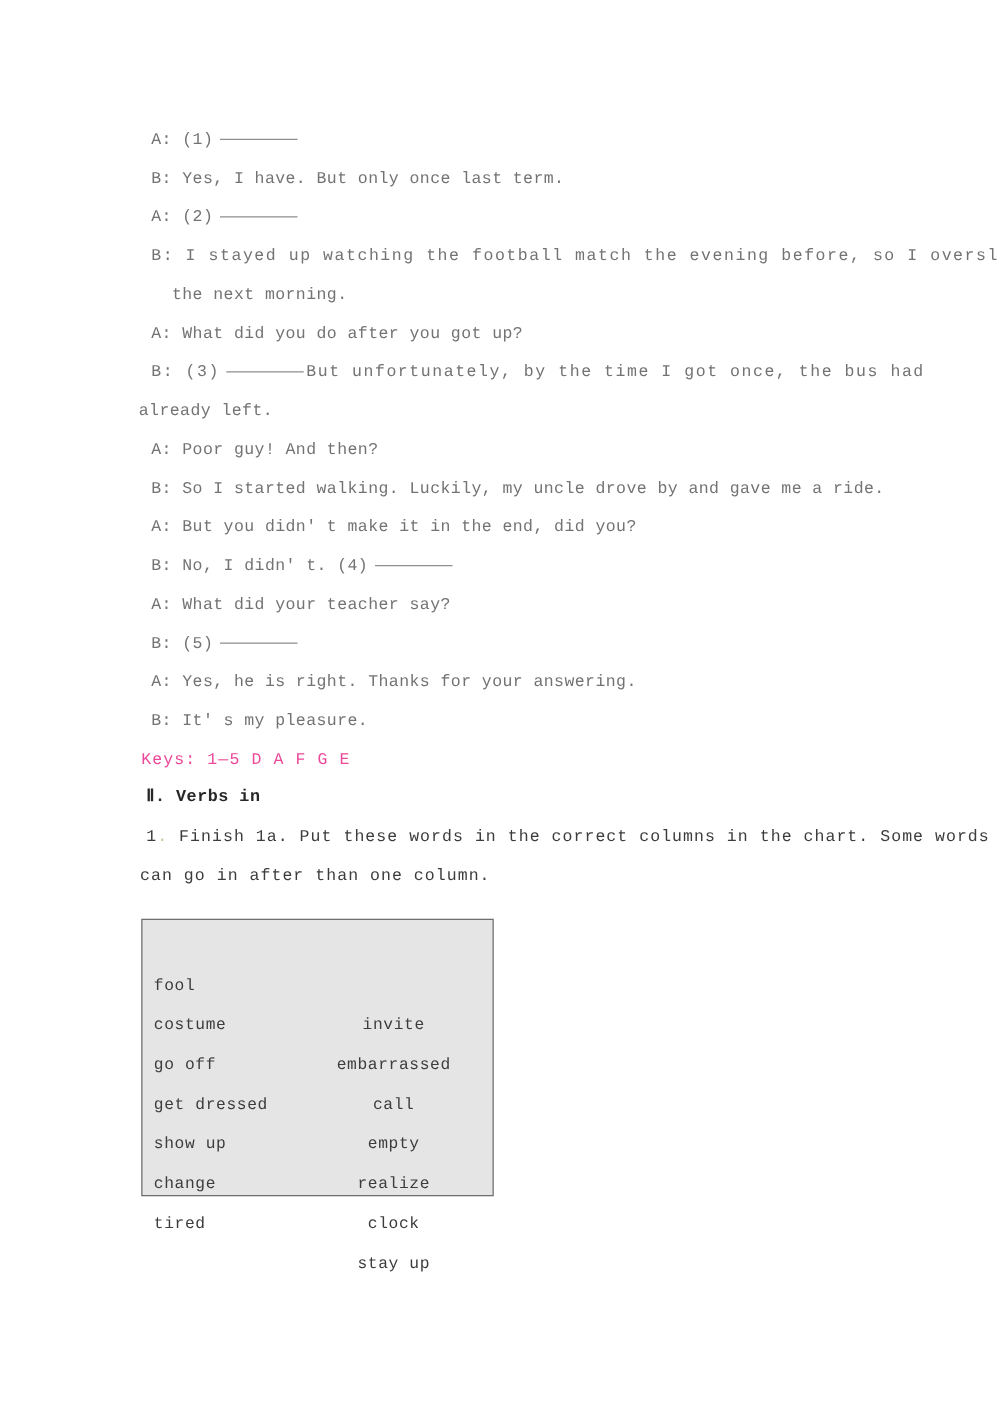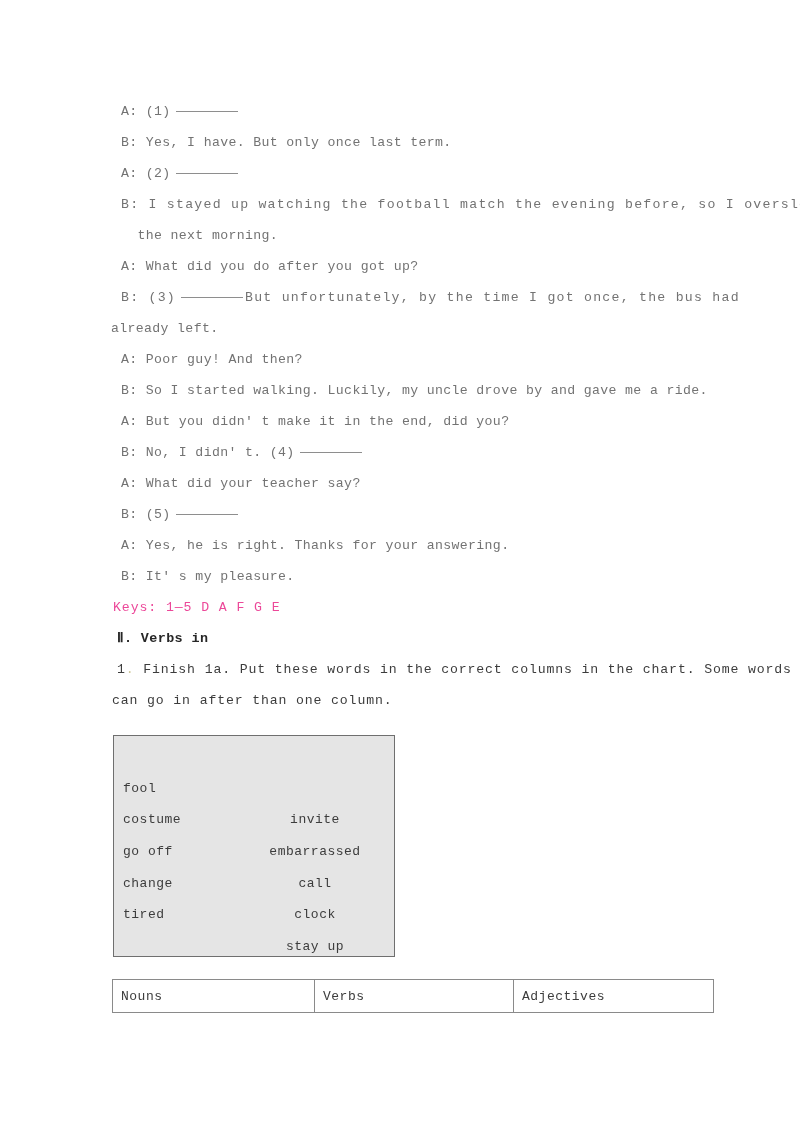--- a/index.html
+++ b/index.html
@@ -218,32 +218,31 @@
     </div>
     <div class="word-row">
       <span class="wb-left">costume</span>
       <span class="wb-right">embarrassed</span>
     </div>
     <div class="word-row">
       <span class="wb-left">go off</span>
       <span class="wb-right">call</span>
     </div>
     <div class="word-row">
+      <span class="wb-left">get dressed</span>
+      <span class="wb-right">empty</span>
+    </div>
+    <div class="word-row">
+      <span class="wb-left">show up</span>
+      <span class="wb-right">realize</span>
+    </div>
+    <div class="word-row">
       <span class="wb-left">change</span>
       <span class="wb-right">clock</span>
     </div>
     <div class="word-row">
       <span class="wb-left">tired</span>
       <span class="wb-right">stay up</span>
     </div>
   </div>
 
-  <table class="cat-table">
-    <tbody>
-        <tr>
-      <td class="col-a">Nouns</td>
-      <td class="col-b">Verbs</td>
-      <td class="col-c">Adjectives</td>
-    </tr>
-  </tbody>
-    </table>
 
 </div>
 
 </body></html>

